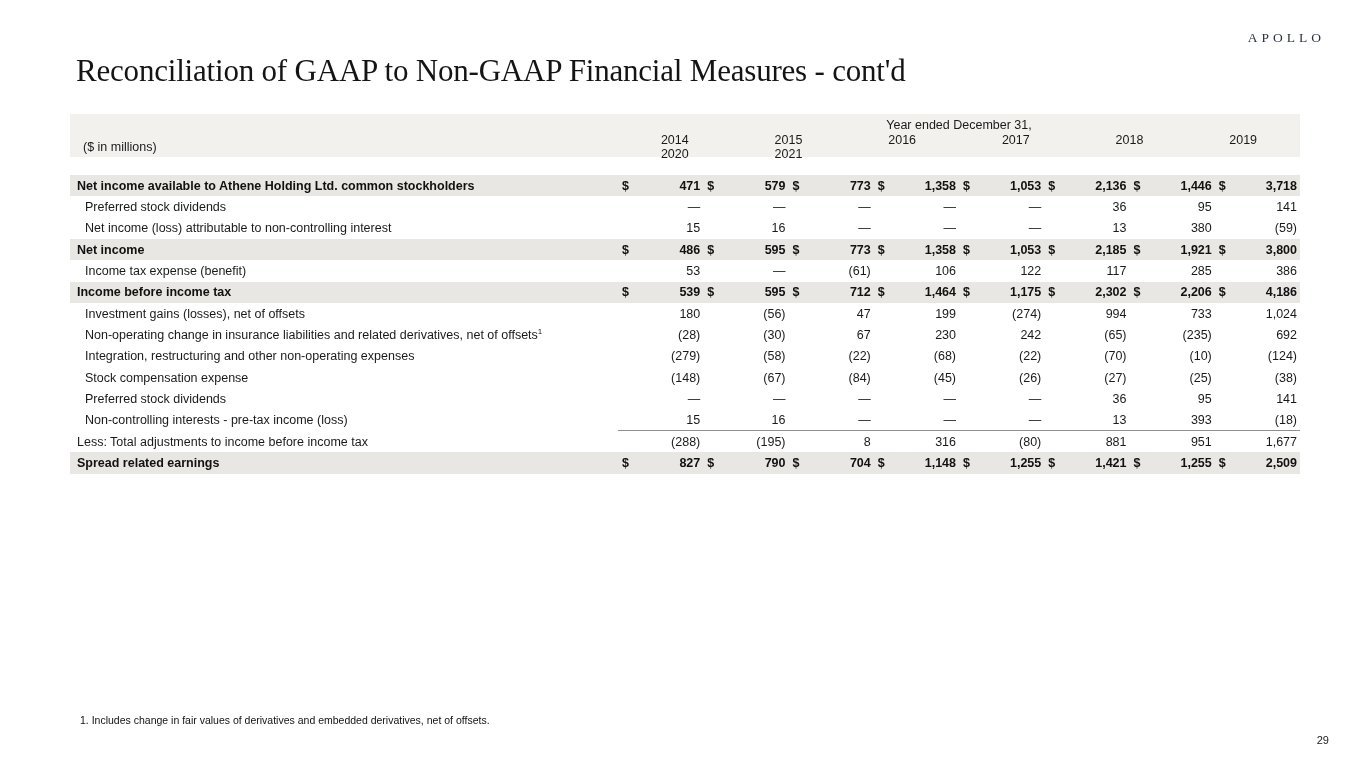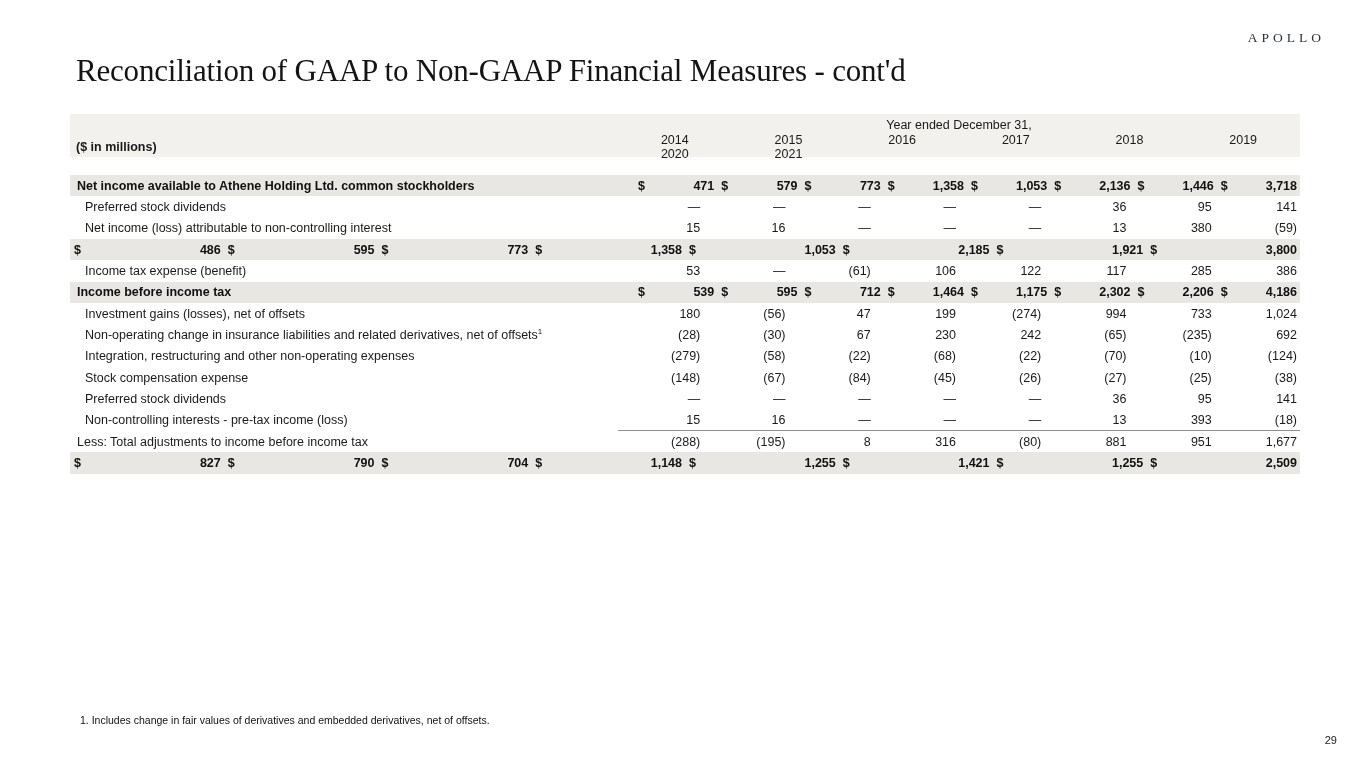--- a/index.html
+++ b/index.html
@@ -26,46 +26,46 @@
   }
   .fin-table {
     position: absolute; top: 114px; left: 70px; width: 1230px;
     font-size: 12.5px;
   }
   .thead { background: #f2f1ee; margin-bottom: 18px; }
   .thead-line1 { display: flex; height: 22px; align-items: center; }
   .lbl-spacer { width: 548px; }
   .year-span { width: 682px; text-align: center; }
   .thead-line2 { display: flex; height: 21px; align-items: center; }
-  .millions { width: 548px; padding-left: 6px; font-weight: bold; }
+  .millions { width: 548px; padding-left: 13px; }
   .years { flex: 1; display: grid; grid-template-columns: repeat(6, 1fr); }
   .year-cell { text-align: center; }
   .trow { display: flex; height: 21.35px; align-items: center; }
-  .trow.total { background: #e8e7e3; font-weight: 700; color: #111; gap: 16px; }
+  .trow.total { background: #e8e7e3; font-weight: 700; color: #111; }
   .tlabel { width: 548px; padding-left: 7px; white-space: nowrap; }
   .trow.indent .tlabel { padding-left: 15px; }
   .tlabel sup { font-size: 8px; line-height: 0; }
   .tvalues {
     flex: 1; height: 100%;
     display: grid; grid-template-columns: repeat(8, 1fr);
     align-items: center;
   }
   .tvalues.rule-below { border-bottom: 1px solid #8f8f8f; }
   .vcell {
     display: flex; justify-content: space-between;
     padding: 0 3px 0 4px; white-space: nowrap;
   }
   .vcell .dollar { text-align: left; }
   .vcell .val { text-align: right; }
   .footnote {
     position: absolute; left: 72px; top: 714px;
     font-size: 10.5px; color: #111; margin-left: 8px;
   }
   .pagenum {
-    position: absolute; right: 28px; top: 734px;
+    position: absolute; right: 36px; top: 734px;
     font-size: 11px; color: #222;
   }
 </style>
 </head>
 <body>
 
 <div class="slide">
 
   <div class="logo">APOLLO</div>
 
@@ -197,20 +197,21 @@
               <span class="dollar"></span>
               <span class="val">380</span>
             </div>
             <div class="vcell">
               <span class="dollar"></span>
               <span class="val">(59)</span>
             </div>
           </div>
         </div>
         <div class="trow total">
+          <div class="tlabel"><span>Net income</span></div>
           <div class="tvalues">
             <div class="vcell">
               <span class="dollar">$</span>
               <span class="val">486</span>
             </div>
             <div class="vcell">
               <span class="dollar">$</span>
               <span class="val">595</span>
             </div>
             <div class="vcell">
@@ -566,20 +567,21 @@
               <span class="dollar"></span>
               <span class="val">951</span>
             </div>
             <div class="vcell">
               <span class="dollar"></span>
               <span class="val">1,677</span>
             </div>
           </div>
         </div>
         <div class="trow total">
+          <div class="tlabel"><span>Spread related earnings</span></div>
           <div class="tvalues">
             <div class="vcell">
               <span class="dollar">$</span>
               <span class="val">827</span>
             </div>
             <div class="vcell">
               <span class="dollar">$</span>
               <span class="val">790</span>
             </div>
             <div class="vcell">

